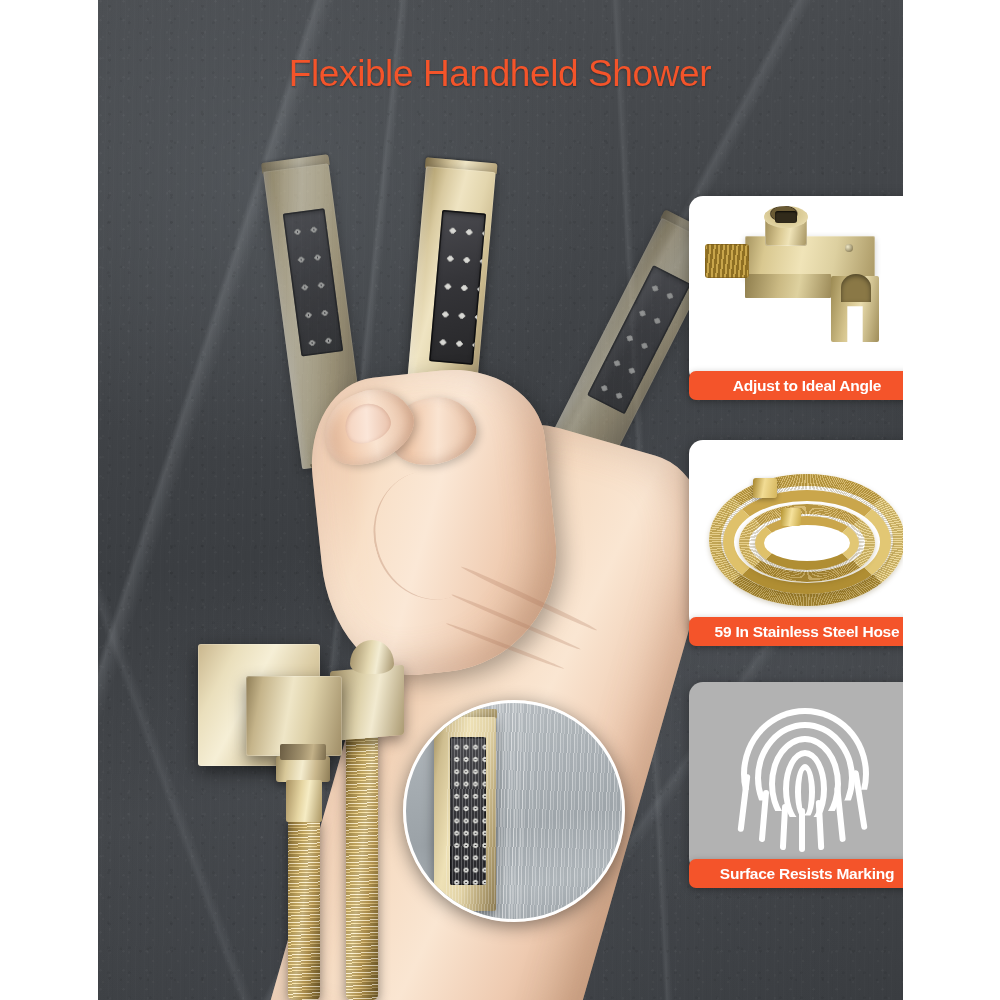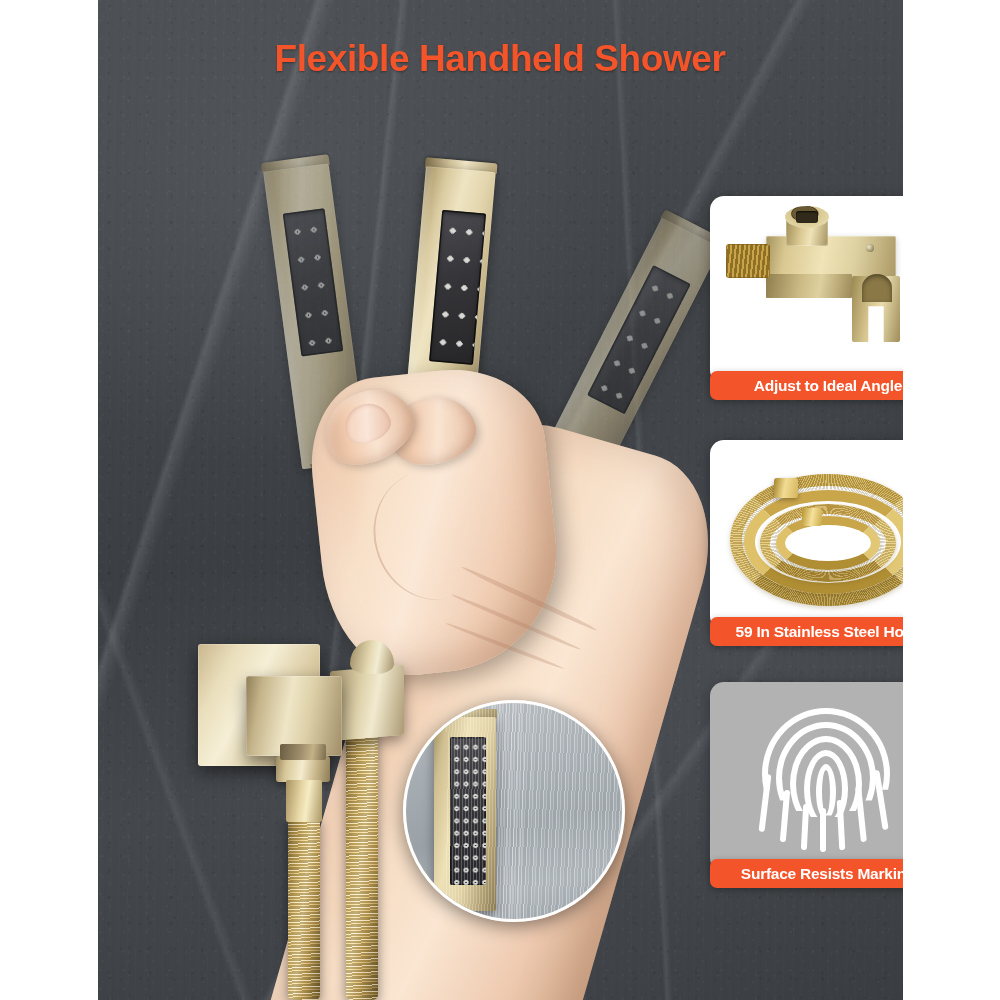--- a/index.html
+++ b/index.html
@@ -40,22 +40,22 @@
   
   #photo::after{
     content:""; position:absolute; inset:0; opacity:.24;
     background:repeating-linear-gradient(91deg,
       rgba(255,255,255,.05) 0 1px, transparent 1px 4px,
       rgba(0,0,0,.05) 4px 5px, transparent 5px 9px);
   }
 
   
   #title{
-    position:absolute; left:0; top:38px; width:1000px; text-align:center;
-    font-size:37px; font-weight:bold; color:#f4542a; letter-spacing:-.4px;
+    position:absolute; left:0; top:53px; width:1000px; text-align:center;
+    font-size:37px; font-weight:normal; color:#f4542a; letter-spacing:-.4px;
     z-index:60; text-shadow:0 1px 2px rgba(0,0,0,.35);
   }
 
   
   .wand{ position:absolute; transform-origin:50% 100%; }
   .wand .body{
     position:absolute; inset:0; border-radius:3px 3px 2px 2px;
     background:linear-gradient(100deg,
       #8d7c57 0%, #b9a878 7%, #d9caa0 18%, #efe4c2 33%,
       #e3d6ae 50%, #c9b88c 68%, #a89873 84%, #85754f 100%);
@@ -228,21 +228,21 @@
     background-image:radial-gradient(circle, transparent 0 .7px, #d6d6d2 .7px 2.0px, #9a9a96 2.0px 2.8px, transparent 2.9px);
     background-size:9.4px 12.3px; background-position:2px 4px;
   }
   #inset .veil{
     position:absolute; left:40px; top:0; width:78px; bottom:0;
     background:repeating-linear-gradient(91deg, rgba(255,255,255,.30) 0 1px, transparent 1px 3px);
     opacity:.75;
   }
 
   
-  .card{ position:absolute; left:612px; width:236px; z-index:55; }
+  .card{ position:absolute; left:591px; width:236px; z-index:55; }
   .card .media{
     position:relative; width:100%; border-radius:14px; overflow:hidden;
     box-shadow:0 3px 14px rgba(0,0,0,.35);
   }
   .card .media.white{ background:#ffffff; }
   .card .media.grey{ background:#b2b2b2; }
   .card .lbl{
     position:relative; margin-top:-13px; width:100%; height:29px;
     background:#f4542a; border-radius:7px;
     display:flex; align-items:center; justify-content:center;

